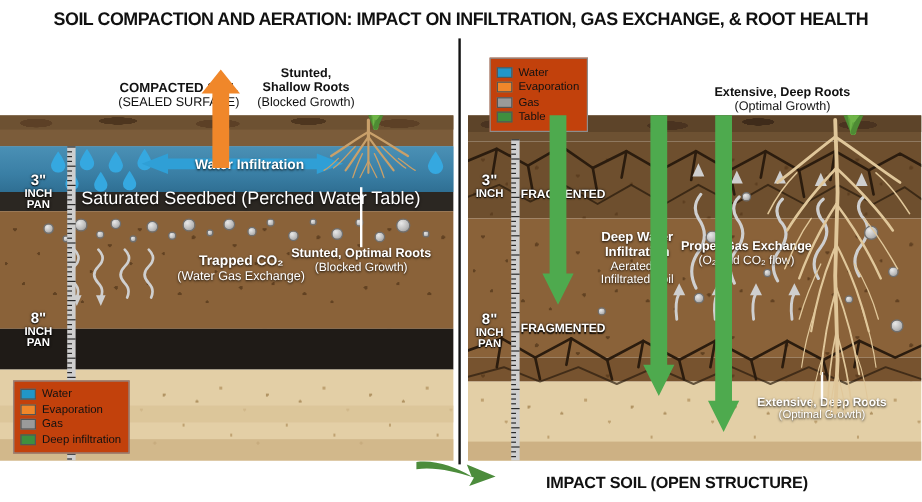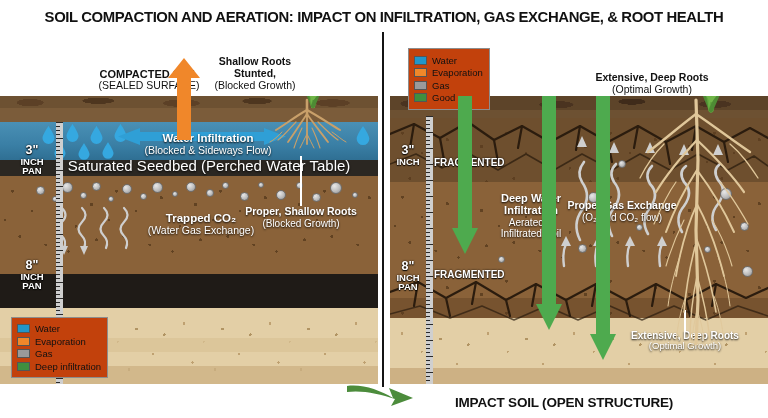--- a/index.html
+++ b/index.html
@@ -406,43 +406,42 @@
       <span>PAN</span>
     </div>
     <div class="depth" style="left:10px; top:163px; width:44px;">
       <span class="num">8"</span>
       <span>INCH</span><br>
       <span>PAN</span>
     </div>
 
     <div class="callout white" style="left:118px; top:36px; width:180px; font-size:10.5px;">
       <span class="b" style="font-size:11.5px;">Water Infiltration</span>
-      <span>(Blocked &amp; Sideways Flow)</span>
     </div>
     <div class="callout white" style="left:66px; top:62px; width:286px; font-size:15px;">Saturated Seedbed (Perched Water Table)</div>
 
     <div class="callout white" style="left:126px; top:116px; width:150px; font-size:10.5px;">
       <span class="b" style="font-size:11.5px;">Trapped CO₂</span>
       <span>(Water Gas Exchange)</span>
     </div>
 
     <div class="callout white" style="left:224px; top:110px; width:154px; font-size:10px;">
-      <span class="b" style="font-size:10.5px;">Proper, Shallow Roots</span>
+      <span class="b" style="font-size:10.5px;">Stunted, Optimal Roots</span>
       <span>(Blocked Growth)</span>
     </div>
     <div style="position:absolute; left:300px; top:60px; width:1.5px; height:50px; background:#fff;"></div>
   </div>
 
   <div class="callout" style="left:64px; top:68px; width:170px; font-size:10.5px;">
     <span class="b" style="font-size:11px;">COMPACTED SOIL</span>
     <span>(SEALED SURFACE)</span>
   </div>
   <div class="callout" style="left:192px; top:56px; width:126px; font-size:10.5px;">
+    <span class="b">Stunted,</span>
     <span class="b">Shallow Roots</span>
-    <span class="b">Stunted,</span>
     <span>(Blocked Growth)</span>
   </div>
 
   <div class="arrow" style="left:168px; top:58px; z-index:7;">
     <svg width="32" height="82" viewBox="0 0 32 82">
       <path d="M16,0 L32,20 L23,20 L23,82 L9,82 L9,20 L0,20 Z" fill="#f0872a"></path>
     </svg>
   </div>
 
   <div class="panel" id="panel-right">
@@ -693,21 +692,21 @@
     <div class="row">
       <span class="sw" style="background:#f0872a"></span>
       <span class="lbl">Evaporation</span>
     </div>
     <div class="row">
       <span class="sw" style="background:#9a9a9a"></span>
       <span class="lbl">Gas</span>
     </div>
     <div class="row">
       <span class="sw" style="background:#3f8f3f"></span>
-      <span class="lbl">Good</span>
+      <span class="lbl">Table</span>
     </div>
   </div>
 
   <div class="callout" style="left:560px; top:72px; width:184px; font-size:10.5px;">
     <span class="b">Extensive, Deep Roots</span>
     <span>(Optimal Growth)</span>
   </div>
 
   <div id="transition-arrow">
     <svg width="70" height="26" viewBox="0 0 70 26">

